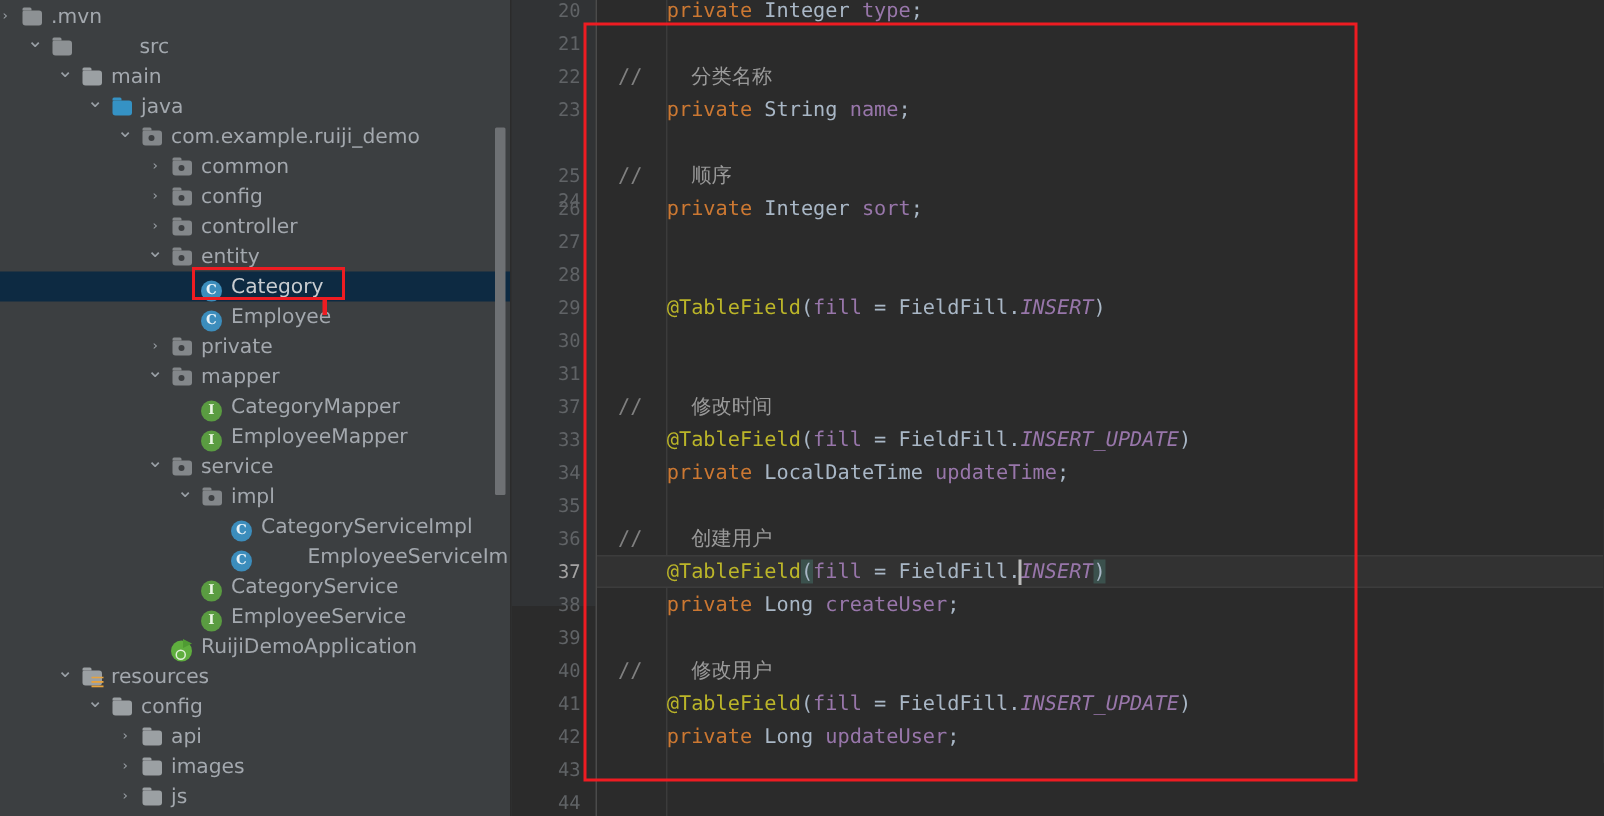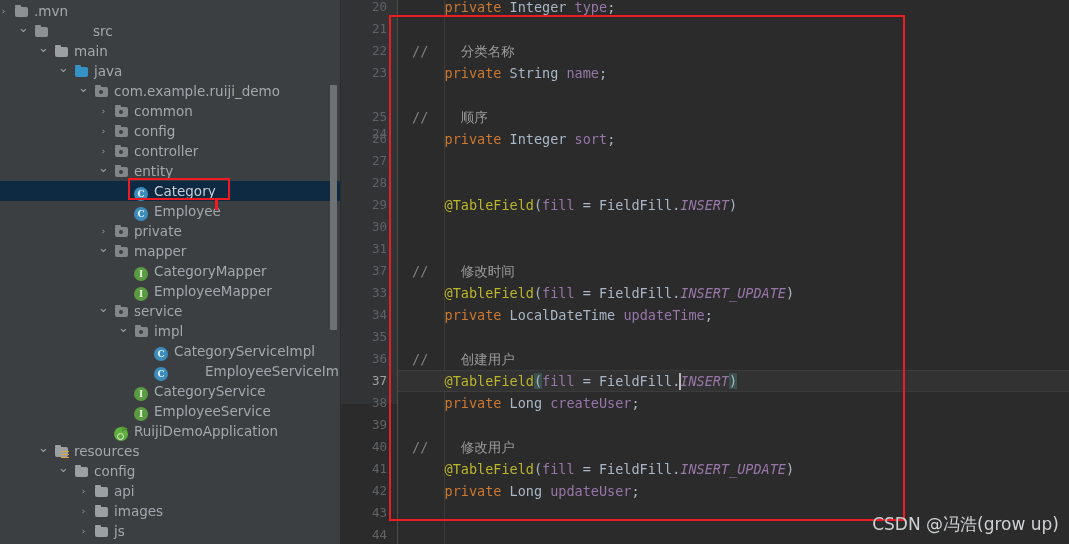--- a/index.html
+++ b/index.html
@@ -398,14 +398,13 @@
         <div class="cline" style="top: 480px;"><span class="txt"><span class="pun">    </span><span class="kw">private</span><span class="pun"> </span><span class="typ">Long</span><span class="pun"> </span><span class="fld">updateUser</span><span class="pun">;</span></span></div>
         <div class="cline" style="top: 502px;"><span class="txt"></span></div>
         <div class="cline" style="top: 524px;"><span class="txt"></span></div>
       </div>
   </div>
 
   <div class="redbox" id="ann-code-box" style="left: 389px; top: 15px; width: 516px; height: 506px; border-color: rgb(238, 28, 34);"></div>
   <div class="redbox" id="ann-tree-box" style="left: 128px; top: 178px; width: 102px; height: 22px; border-color: rgb(238, 28, 34);"></div>
   <div class="redline" id="ann-connector" style="left: 215px; top: 198px; width: 3px; height: 12px; background: rgb(238, 28, 34);"></div>
 
-  <div id="watermark">CSDN @冯浩(grow up)</div>
 </div>
 
 </body></html>

